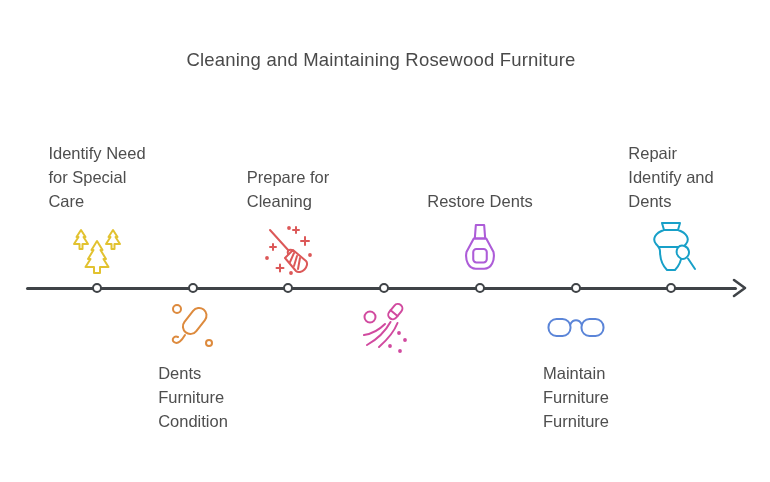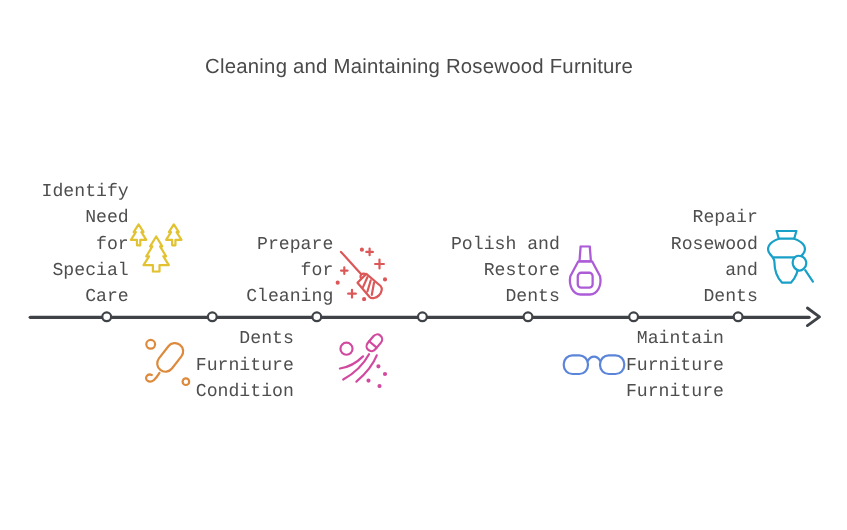--- a/index.html
+++ b/index.html
@@ -13,22 +13,22 @@
   }
   .tl-line{position:absolute;left:26px;top:287px;width:711px;height:2.6px;background:#3f4347;border-radius:2px;}
   .tl-arrow{position:absolute;left:728px;top:276px;}
   .node{
     position:absolute;top:283px;width:6px;height:6px;background:#ffffff;
     border:2.6px solid #3f4347;border-radius:50%;
   }
   .n1{left:91.5px}.n2{left:187.5px}.n3{left:282.5px}.n4{left:378.5px}
   .n5{left:474.5px}.n6{left:570.5px}.n7{left:665.5px}
   .col{
-    position:absolute;display:flex;flex-direction:row;align-items:center;
-    text-align:right;color:#4e4e4e;font-size:16.5px;line-height:24px;font-family:Liberation Mono, monospace;
+    position:absolute;display:flex;flex-direction:column;align-items:center;
+    text-align:left;color:#4e4e4e;font-size:16.5px;line-height:24px;
   }
   .above{bottom:200px;justify-content:flex-end;}
   .below{top:296px;}
   .label span{display:block;}
   .iconbox{height:64px;display:flex;align-items:center;justify-content:center;}
   .above .iconbox{margin-top:5px;}
   .below .iconbox{height:62px;margin-bottom:3px;}
   .s1{left:27px;width:140px}
   .s2{left:128px;width:130px}
   .s3{left:223px;width:130px}
@@ -131,21 +131,20 @@
         <circle cx="40" cy="32" r="0.9"></circle>
           <circle cx="46" cy="39" r="0.9"></circle>
         <circle cx="31" cy="45" r="0.9"></circle>
           <circle cx="41" cy="50" r="0.9"></circle>
       </svg>
     </div>
   </div>
 
   <div class="col above s5">
     <div class="label">
-      <span>Polish and</span>
       <span>Restore Dents</span>
     </div>
     <div class="iconbox">
       <svg class="icon" width="46" height="52" viewBox="0 0 44 50" stroke-width="2.4" stroke="#ad5cd8">
         <path d="M18 1 H26 L27 14 H17 Z"></path>
         <path d="M16 14 H28 L35 27 C36.5 35 33 43 26 43 H18 C11 43 7.5 35 9 27 Z"></path>
         <rect x="15.5" y="24" width="13" height="13" rx="3"></rect>
       </svg>
     </div>
   </div>
@@ -161,21 +160,21 @@
     <div class="label">
       <span>Maintain</span>
       <span>Furniture</span>
       <span>Furniture</span>
     </div>
   </div>
 
   <div class="col above s7">
     <div class="label">
       <span>Repair</span>
-      <span>Rosewood and</span>
+      <span>Identify and</span>
       <span>Dents</span>
     </div>
     <div class="iconbox">
       <svg class="icon" width="52" height="56" viewBox="0 0 52 56" stroke-width="2.2" stroke="#18a0c8">
         <path d="M17 1 H35 L33 8 C42 11 45 17 41 22 C38.5 24.5 37 26 37 29 C37 37 34 44 30 48 H22 C18 44 15 37 15 29 C15 26 13.5 24.5 11 22 C7 17 10 11 19 8 Z"></path>
         <line x1="19" y1="8" x2="33" y2="8"></line>
         <line x1="14.5" y1="25" x2="37.5" y2="25"></line>
         <path class="occl" d="M32 32 C30.5 27 34 22 39.5 24 C44.5 26 45.5 32 41.5 35.5 C38 38.5 33.5 36.5 32 32 Z"></path>
         <line x1="43" y1="36.5" x2="50" y2="47"></line>
       </svg>

